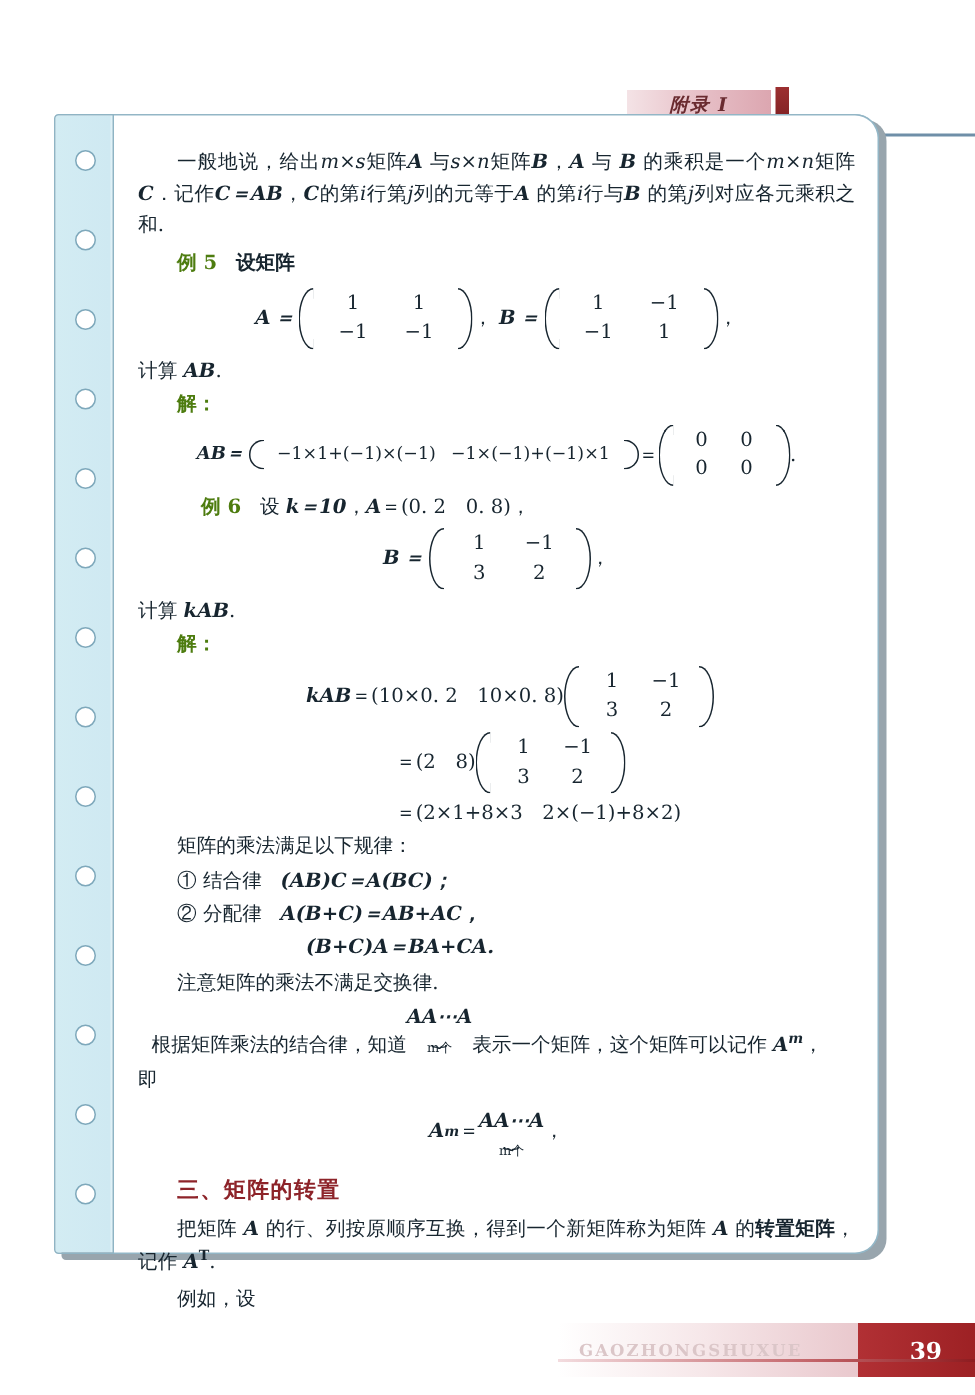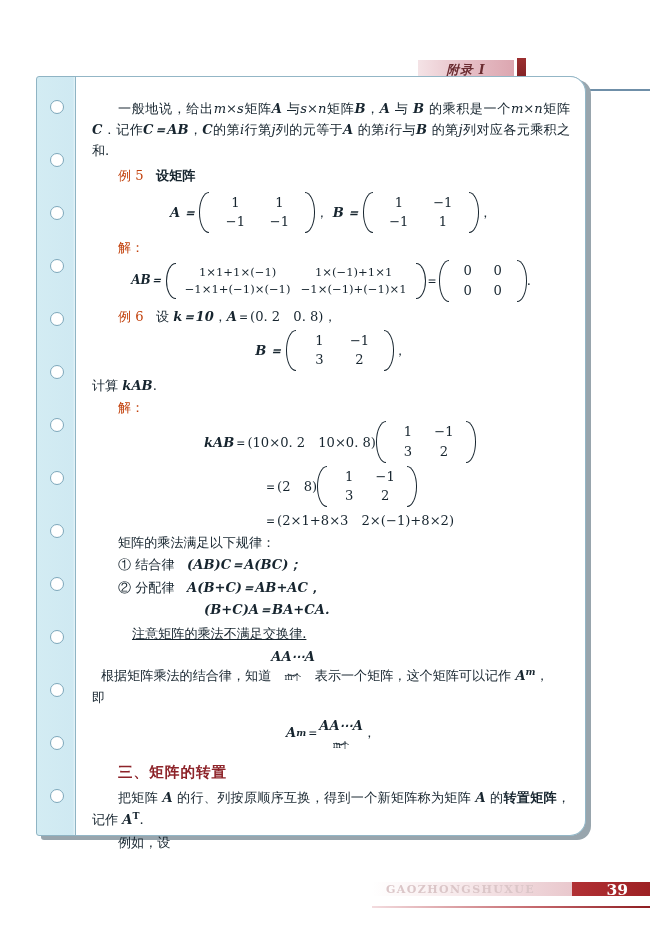--- a/index.html
+++ b/index.html
@@ -105,21 +105,21 @@
     line-height: 1.62;
   }
   .para {
     margin: 0 0 1px 0;
     text-align: justify;
   }
   .indent { text-indent: 26px; }
   .b { font-weight: bold; }
   .bi { font-weight: bold; font-style: italic; }
   .i  { font-style: italic; }
-  .red { color: #c2410c; font-weight: normal; }
+  .red { color: #4d7c0f; font-weight: bold; }
   .sect-head {
     color: #8d2329;
     font-weight: bold;
     font-size: 14.6px;
     letter-spacing: 1px;
     margin: 8px 0 3px 26px;
   }
 
   
   .mat {
@@ -175,21 +175,21 @@
     display: block;
     line-height: 0.6;
     font-size: 0.85em;
     transform: scaleX(1.6);
   }
 
   
   #footer-band {
     position: absolute;
     left: 372px; top: 882px;
-    width: 278px; height: 14px;
+    width: 278px; height: 36px;
     background: linear-gradient(to right, #ffffff 0%, #f6e7e9 35%, #e9c8cd 72%, #b13034 72%, #9d2124 100%);
     display: flex;
     align-items: center;
   }
   #footer-watermark {
     position: absolute;
     left: 14px;
     font-size: 11px;
     letter-spacing: 1.4px;
     color: #dbc6c8;
@@ -259,33 +259,30 @@
         <span class="mrow plain">
             <span style="width:34px">−1</span>
             <span style="width:34px">1</span>
           </span>
       </span>
       <span class="par-r"></span>
     </span>
     <span>，</span>
   </div>
 
+  <p class="para"><span>计算 </span><span class="bi">AB</span><span>.</span></p>
 
   <p class="para red" style="margin-left:26px;">解：</p>
 
   <div class="eqline" style="margin-top:2px;">
     <span class="lbl" style="font-size:12px">AB＝</span>
     <span class="mat">
       <span class="par-l"></span>
       <span class="rows">
         <span class="mrow plain">
-            <span style="width:106px;font-size:11.6px">1×1+1×(−1)</span>
-            <span style="width:106px;font-size:11.6px">1×(−1)+1×1</span>
-          </span>
-        <span class="mrow plain">
             <span style="width:106px;font-size:11.6px">−1×1+(−1)×(−1)</span>
             <span style="width:106px;font-size:11.6px">−1×(−1)+(−1)×1</span>
           </span>
       </span>
       <span class="par-r"></span>
     </span>
     <span>＝</span>
     <span class="mat">
       <span class="par-l"></span>
       <span class="rows">
@@ -296,21 +293,21 @@
         <span class="mrow plain">
             <span style="width:20px">0</span>
             <span style="width:20px">0</span>
           </span>
       </span>
       <span class="par-r"></span>
     </span>
     <span>.</span>
   </div>
 
-  <p class="para" style="margin-left:26px;margin-top:4px;"><span class="red">例 6</span>&nbsp;&nbsp;&nbsp;<span>设 </span><span class="bi">k＝10</span><span>，</span><span class="bi">A</span><span>＝(0. 2　0. 8)</span><span>，</span></p>
+  <p class="para" style="margin-left:42px;margin-top:4px;"><span class="red">例 6</span>&nbsp;&nbsp;&nbsp;<span>设 </span><span class="bi">k＝10</span><span>，</span><span class="bi">A</span><span>＝(0. 2　0. 8)</span><span>，</span></p>
 
   <div class="eqline" style="margin-top:3px;">
     <span class="lbl">B</span>
       <span class="lbl">＝</span>
     <span class="mat">
       <span class="par-l"></span>
       <span class="rows">
         <span class="mrow plain">
             <span style="width:30px">1</span>
             <span style="width:30px">−1</span>
@@ -365,21 +362,21 @@
       <span class="par-r"></span>
     </span>
   </div>
 
   <p class="para" style="margin-left:172px;margin-top:3px;">＝(2×1+8×3　2×(−1)+8×2)</p>
 
   <p class="para" style="margin-left:26px;margin-top:0;">矩阵的乘法满足以下规律：</p>
   <p class="para" style="margin-left:26px;"><span>①</span>&nbsp;<span>结合律</span>&nbsp;&nbsp;&nbsp;<span class="bi">(AB)C＝A(BC)；</span></p>
   <p class="para" style="margin-left:26px;"><span>②</span>&nbsp;<span>分配律</span>&nbsp;&nbsp;&nbsp;<span class="bi">A(B+C)＝AB+AC，</span></p>
   <p class="para bi" style="margin-left:112px;font-style:italic;">(B+C)A＝BA+CA.</p>
-  <p class="para" style="margin-left:40px;margin-top:3px;text-decoration:underline;">注意矩阵的乘法不满足交换律.</p>
+  <p class="para" style="margin-left:26px;margin-top:3px;">注意矩阵的乘法不满足交换律.</p>
 
   <p class="para" style="margin-left:9px;margin-top:2px;"><span>根据矩阵乘法的结合律，知道</span><span class="brace-wrap"><span class="bi">AA⋯A</span><span class="brace">⏟</span><span class="sub-note">m个</span></span><span>表示一个矩阵，这个矩阵可以记作 </span><span class="bi">A</span><span class="bi sup">m</span><span>，</span></p>
   <p class="para" style="margin-left:0;">即</p>
 
   <div class="eqline" style="margin-top:6px;margin-bottom:10px;">
     <span class="bi">A</span>
       <span class="bi sup">m</span>
     <span>＝</span>
     <span class="brace-wrap"><span class="bi">AA⋯A</span><span class="brace">⏟</span><span class="sub-note">m个</span></span>
     <span>，</span>

